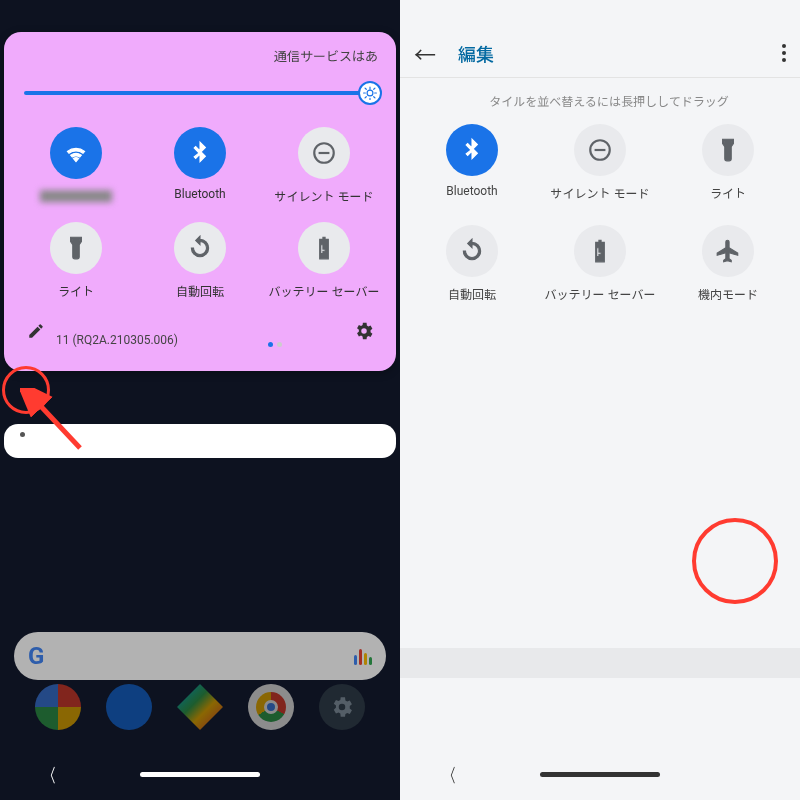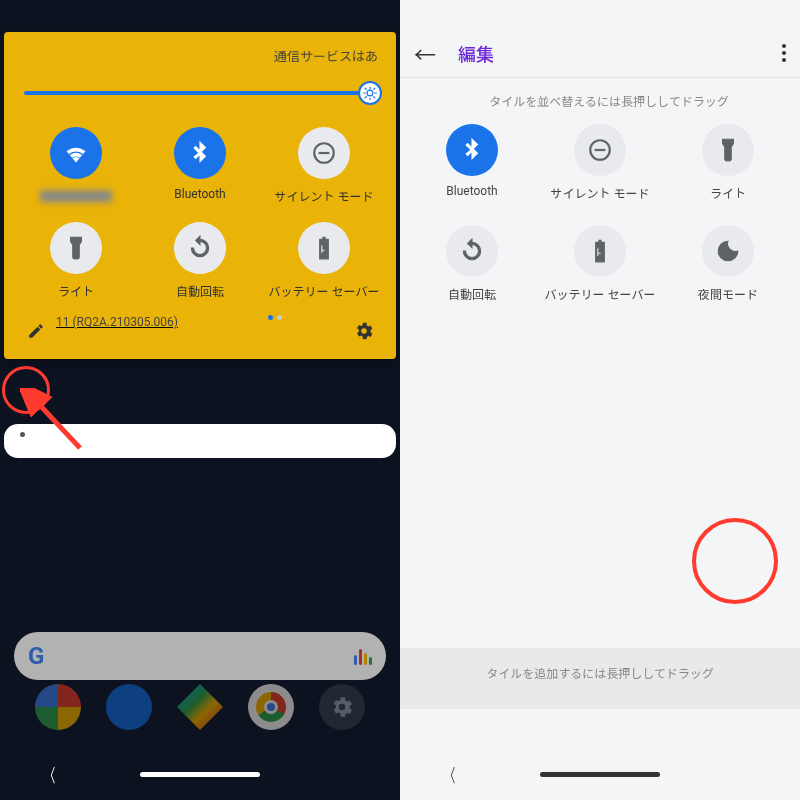--- a/index.html
+++ b/index.html
@@ -36,21 +36,21 @@
   .g-logo span:nth-child(3){color:#FBBC05;} .g-logo span:nth-child(4){color:#4285F4;}
   .g-logo span:nth-child(5){color:#34A853;} .g-logo span:nth-child(6){color:#EA4335;}
   .mic { width:18px; height:18px; display:flex; gap:2px; align-items:flex-end;}
   .mic b{width:3px;border-radius:2px;}
   .mic b:nth-child(1){height:10px;background:#4285F4;}
   .mic b:nth-child(2){height:16px;background:#EA4335;}
   .mic b:nth-child(3){height:12px;background:#FBBC05;}
   .mic b:nth-child(4){height:8px;background:#34A853;}
   .qs-panel {
     position:absolute; left:4px; right:4px; top:32px;
-    background:#eab308; border-radius:4px; padding:14px 10px 10px;
+    background:#f0abfc; border-radius:17px; padding:14px 10px 22px;
     box-shadow:0 2px 8px rgba(0,0,0,.3);
   }
   .qs-header { text-align:right; color:#444; font-size:13px; padding:0 8px 8px; }
   .brightness {
     position:relative; height:32px; margin:4px 10px 18px;
   }
   .brightness-track {
     position:absolute; top:14px; left:0; right:0; height:4px;
     background:#1a73e8; border-radius:2px;
   }
@@ -67,22 +67,22 @@
     width:52px; height:52px; border-radius:50%;
     display:flex; align-items:center; justify-content:center;
   }
   .tile-icon.active { background:#1a73e8; }
   .tile-icon.active svg { fill:#fff; stroke:#fff; }
   .tile-icon.inactive { background:#e9eaed; }
   .tile-icon.inactive svg { fill:#5f6368; stroke:#5f6368; }
   .tile-label { font-size:12px; color:#333; text-align:center; }
   .tile-label.blurred { filter: blur(3px); color:#888; }
   .qs-footer {
-    display:flex; align-items:flex-start; justify-content:space-between;
-    margin-top:16px; padding:0 6px 2px;text-decoration:underline;
+    display:flex; align-items:flex-end; justify-content:space-between;
+    margin-top:16px; padding:0 6px 2px;
   }
   .edit-btn { width:32px; height:32px; border-radius:50%; display:flex; align-items:center; justify-content:center;}
   .edit-btn svg { fill:#333; }
   .build { font-size:12px; color:#444; margin-left:4px; flex:1; }
   .pager { display:flex; gap:4px; justify-content:center; flex:1;}
   .pager b{width:5px;height:5px;border-radius:50%;background:#ccc;}
   .pager b.on{background:#1a73e8;}
   .settings-btn { width:32px; height:32px; display:flex; align-items:center; justify-content:center;}
   .notif-strip {
     position:absolute; top:424px; left:4px; right:4px; height:34px;
@@ -103,21 +103,21 @@
     border-radius:50%;
   }
   
   .right-bg { position:absolute; inset:0; background:#f4f5f7; }
   .appbar {
     position:absolute; top:28px; left:0; right:0; height:50px;
     background:#f4f5f7; display:flex; align-items:center; padding:0 14px;
     border-bottom:1px solid #e3e3e3;
   }
   .appbar-back { font-size:22px; color:#333; margin-right:22px;}
-  .appbar-title { font-size:18px; font-weight:500; color:#6d28d9; flex:1;}
+  .appbar-title { font-size:18px; font-weight:500; color:#0369a1; flex:1;}
   .appbar-more { display:flex; flex-direction:column; gap:3px;}
   .appbar-more b{width:4px;height:4px;background:#333;border-radius:50%;}
   .edit-hint { position:absolute; top:92px; left:18px; right:0; text-align:center;
     color:#888; font-size:12px; }
   .edit-tiles {
     position:absolute; top:124px; left:0; right:0;
     display:grid; grid-template-columns:repeat(3,1fr); row-gap:24px;
     padding:0 8px;
   }
   .edit-tiles .tile-label { color:#444; }
@@ -325,29 +325,28 @@
         <div class="tile-icon inactive">
           <svg width="26" height="26" viewBox="0 0 24 24">
             <path d="M8 4h3V2h2v2h3v18H8V4zm3 5v4h2v2h-2v2h-2V9h2z" fill-rule="evenodd"></path>
           </svg>
         </div>
         <div class="tile-label">バッテリー セーバー</div>
       </div>
       <div class="tile">
         <div class="tile-icon inactive">
           <svg width="26" height="26" viewBox="0 0 24 24">
-            <path d="M12 3a9 9 0 109 9 7 7 0 01-9-9z"></path>
-          </svg>
-        </div>
-        <div class="tile-label">夜間モード</div>
+            <path d="M21 16v-2l-8-5V3.5a1.5 1.5 0 00-3 0V9l-8 5v2l8-2.5V19l-2 1.5V22l3.5-1 3.5 1v-1.5L13 19v-5.5l8 2.5z"></path>
+          </svg>
+        </div>
+        <div class="tile-label">機内モード</div>
       </div>
     </div>
 
   <div class="add-section">
-    <div class="add-hint">タイルを追加するには長押ししてドラッグ</div>
   </div>
 
   <div class="circle-anno" style="right:22px; top:518px;"></div>
 
   <div class="navbar">
     <span class="nav-back" style="color:#333">〈</span>
     <span class="nav-pill" style="background:#333"></span>
     <span style="width:18px"></span>
   </div>
 </div>

